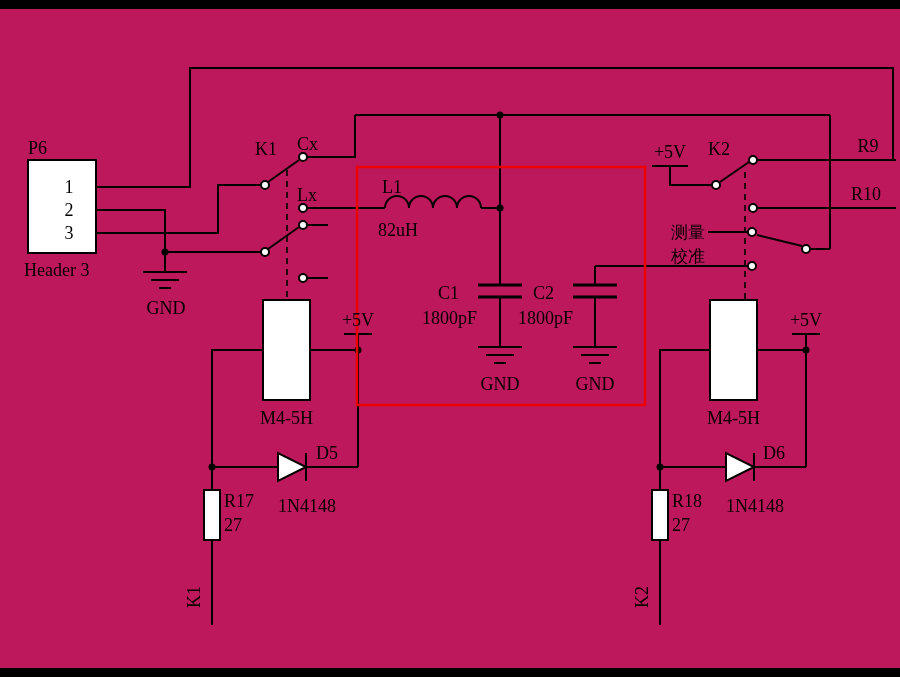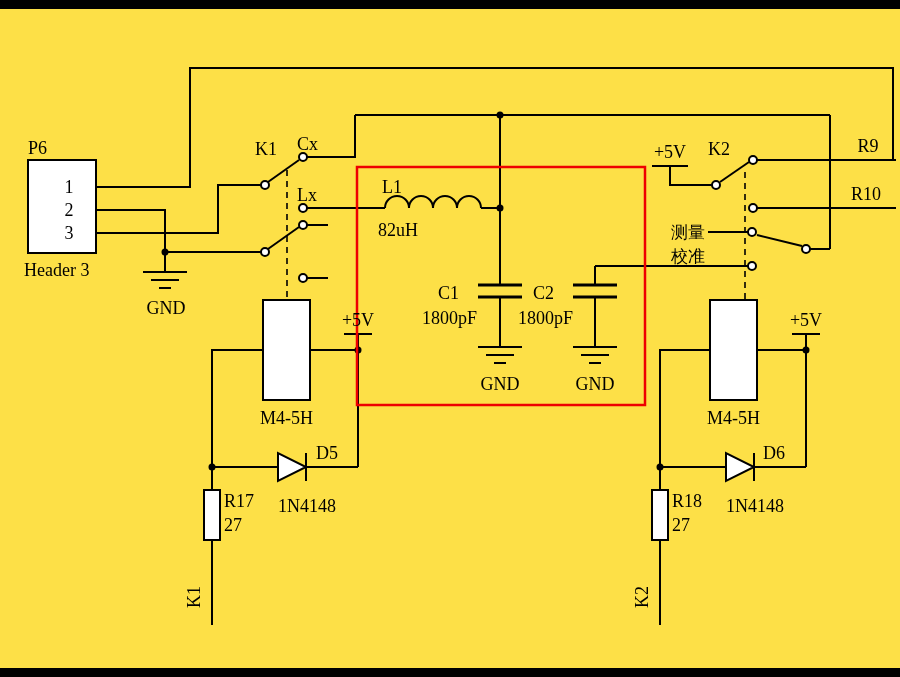--- a/index.html
+++ b/index.html
@@ -1,16 +1,16 @@
 <!DOCTYPE html>
 <html><head>
 <meta charset="utf-8">
 <style>
   html,body{margin:0;padding:0;background:#ffffff;}
-  .canvas{position:relative;width:900px;height:677px;background:#fde047;overflow:hidden;}
+  .canvas{position:relative;width:900px;height:677px;background:#be185d;overflow:hidden;}
   svg{display:block;}
   .wire{fill:none;stroke:#000;stroke-width:2;}
   .plate{fill:none;stroke:#000;stroke-width:3;}
   .comp{fill:#ffffff;stroke:#000;stroke-width:2;}
   .lever{fill:none;stroke:#000;stroke-width:2;}
   .gang{fill:none;stroke:#000;stroke-width:1.6;stroke-dasharray:6 5;}
   .dot{fill:#000;stroke:none;}
   .lbl{font-family:"Liberation Serif","DejaVu Serif",serif;font-size:18px;fill:#000;}
   .cjk{font-size:17px;}
   .bar{position:absolute;left:0;width:900px;background:#000;}

